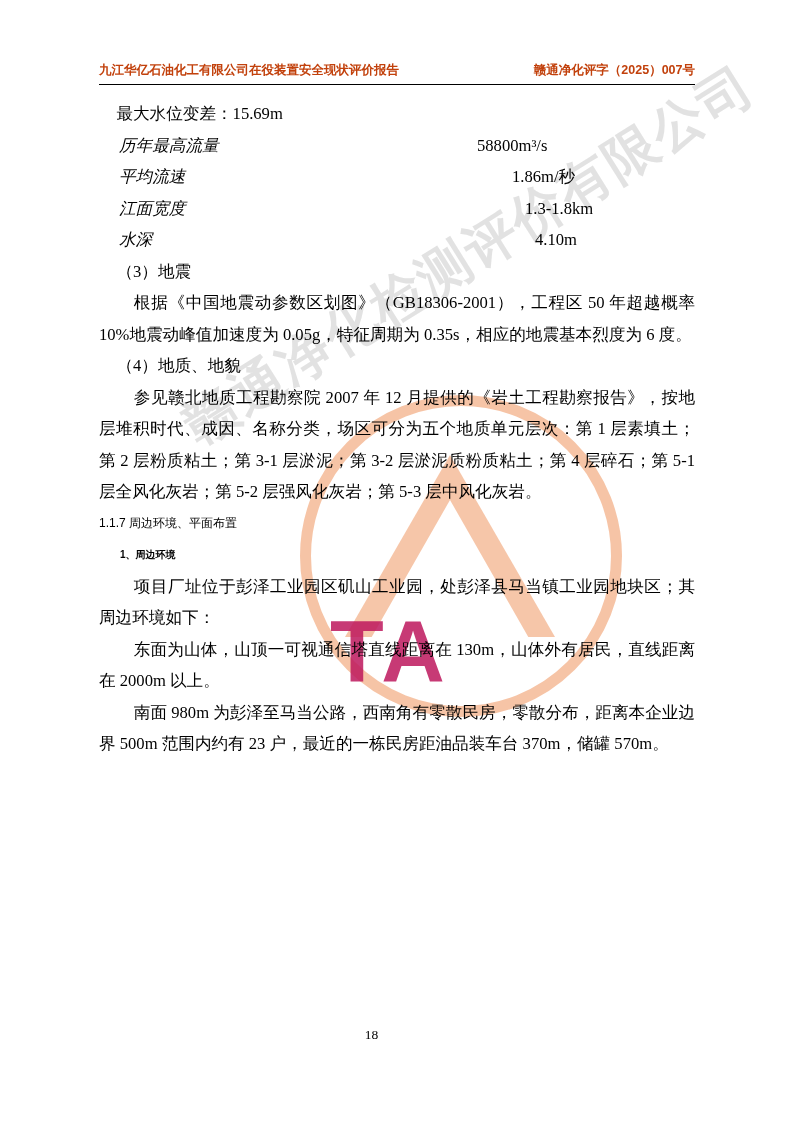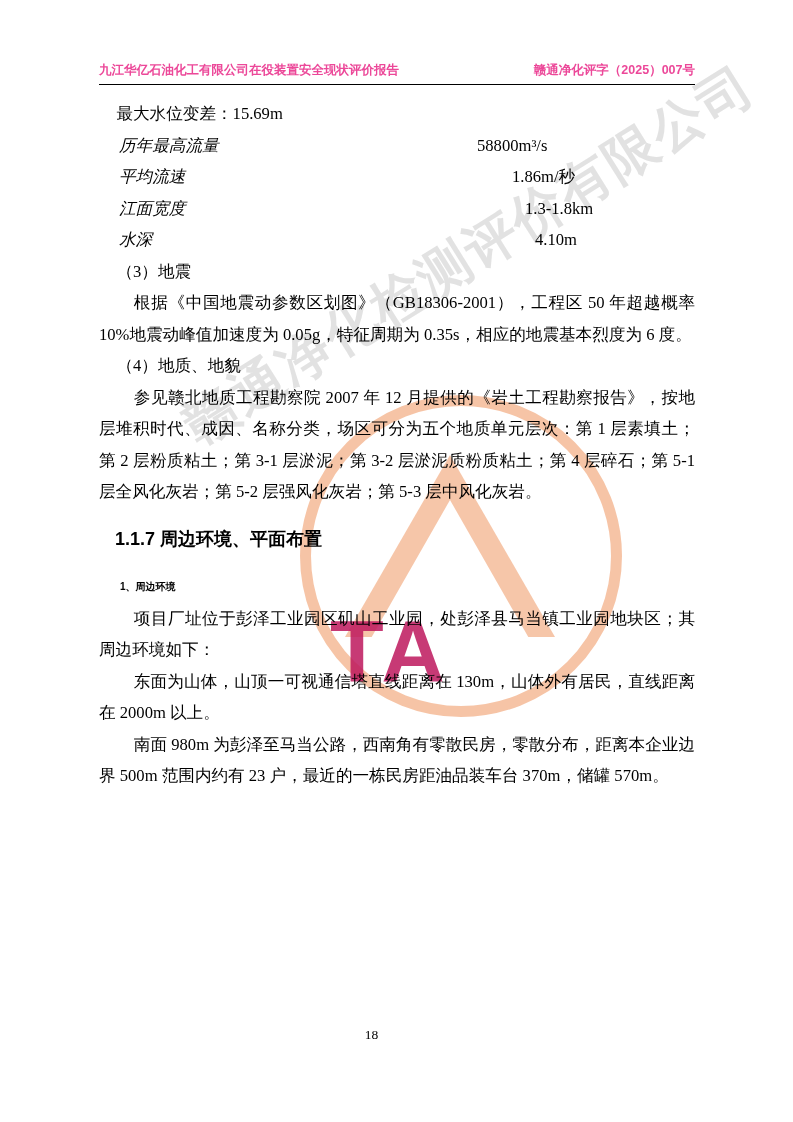--- a/index.html
+++ b/index.html
@@ -99,21 +99,21 @@
     position: absolute;
     left: 99px;
     top: 62px;
     width: 596px;
     display: flex;
     justify-content: space-between;
     align-items: baseline;
     font-family: "Liberation Sans", sans-serif;
     font-size: 12.5px;
     font-weight: bold;
-    color: #ec4899;
+    color: #c2410c;
   }
   .header-rule {
     position: absolute;
     left: 99px;
     top: 84px;
     width: 596px;
     border-top: 1.1px solid #000;
   }
 
   
@@ -136,24 +136,24 @@
     display: flex;
     text-indent: 0;
   }
   .row .lab { width: 168px; padding-left: 20px; box-sizing: border-box; font-style: italic; }
   .row .val { flex: 1; }
   .val-c1 { padding-left: 210px; }
   .val-c2 { padding-left: 245px; }
   .val-c3 { padding-left: 258px; }
   .val-c4 { padding-left: 268px; }
   .heading {
-    margin: 16px;
-    font-family: "Liberation Sans", sans-serif;
-    font-weight: bold;
-    font-size: 18px;
+    margin: 0;
+    font-family: "Liberation Sans", sans-serif;
+    font-weight: normal;
+    font-size: 12px;
     line-height: 31.5px;
     text-indent: 0;
   }
   .subheading {
     margin: 0;
     font-family: "Liberation Sans", sans-serif;
     font-weight: bold;
     font-size: 10px;
     line-height: 31.5px;
     text-indent: 2.1em;

